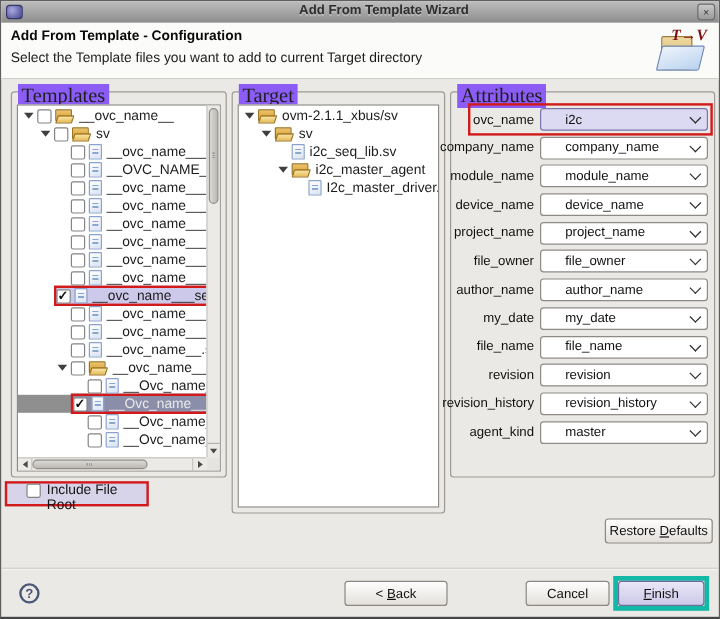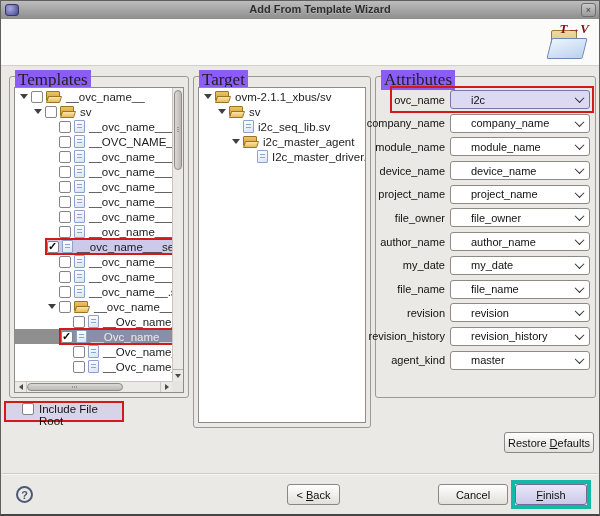--- a/index.html
+++ b/index.html
@@ -103,21 +103,21 @@
   .carr::after{content:"";width:6px;height:6px;border-right:1.6px solid #2e2e2e;border-bottom:1.6px solid #2e2e2e;
                transform:rotate(45deg) translate(-1px,-1px);}
   .hlbox{display:flex;align-items:center;outline:2px solid #d31a1a;outline-offset:2px;}
   .arow.hl .combo{background:#dcd9f3;border-color:#7a77a8;}
 
   
   .btn{position:absolute;height:21px;border:1px solid #8b8884;border-radius:3px;background:linear-gradient(#fefefe,#e3e0db);
        font-size:11px;color:#111;display:flex;align-items:center;justify-content:center;box-sizing:border-box;cursor:pointer;}
   .btn .mn{text-decoration:underline;}
   #restore{left:503px;top:431px;width:90px;}
-  #b-back{left:286px;top:483px;width:53px;}
+  #b-back{left:286px;top:483px;width:86px;}
   #b-next{left:359px;top:483px;width:70px;color:#9b9b9b;background:linear-gradient(#eceae6,#dedbd6);}
   #b-cancel{left:437px;top:483px;width:70px;}
   #finishwrap{position:absolute;left:510px;top:479px;width:80px;height:29px;border:4px solid #14b8a6;box-sizing:border-box;
               display:flex;align-items:center;justify-content:center;}
   #b-finish{position:static;width:72px;background:linear-gradient(#e9e7f7,#ccc8e9);border-color:#6f6c9a;}
 
   #sep{position:absolute;left:1px;right:1px;top:472px;height:1px;background:#cfccc7;box-shadow:0 1px 0 #f6f5f3;}
   #help{position:absolute;left:15px;top:485px;width:17px;height:17px;border:2px solid #4c5878;border-radius:50%;
         color:#4c5878;font-size:11px;font-weight:bold;display:flex;align-items:center;justify-content:center;
         box-sizing:border-box;cursor:pointer;}
@@ -127,20 +127,22 @@
 
 <div id="win">
 
   <div class="titlebar">
     <span class="appicon"></span>
     <span class="wtitle">Add From Template Wizard</span>
     <span class="closebtn">×</span>
   </div>
 
   <div class="header">
+    <div class="htitle">Add From Template - Configuration</div>
+    <div class="hsub">Select the Template files you want to add to current Target directory</div>
     <div class="logo">
       <div class="back"></div>
       <div class="front"></div>
       <div class="tv">T→V</div>
     </div>
   </div>
 
   <div class="group" id="g-templates">
     <span class="glabel">Templates</span>
     <div class="treebox" id="tree-templates">

